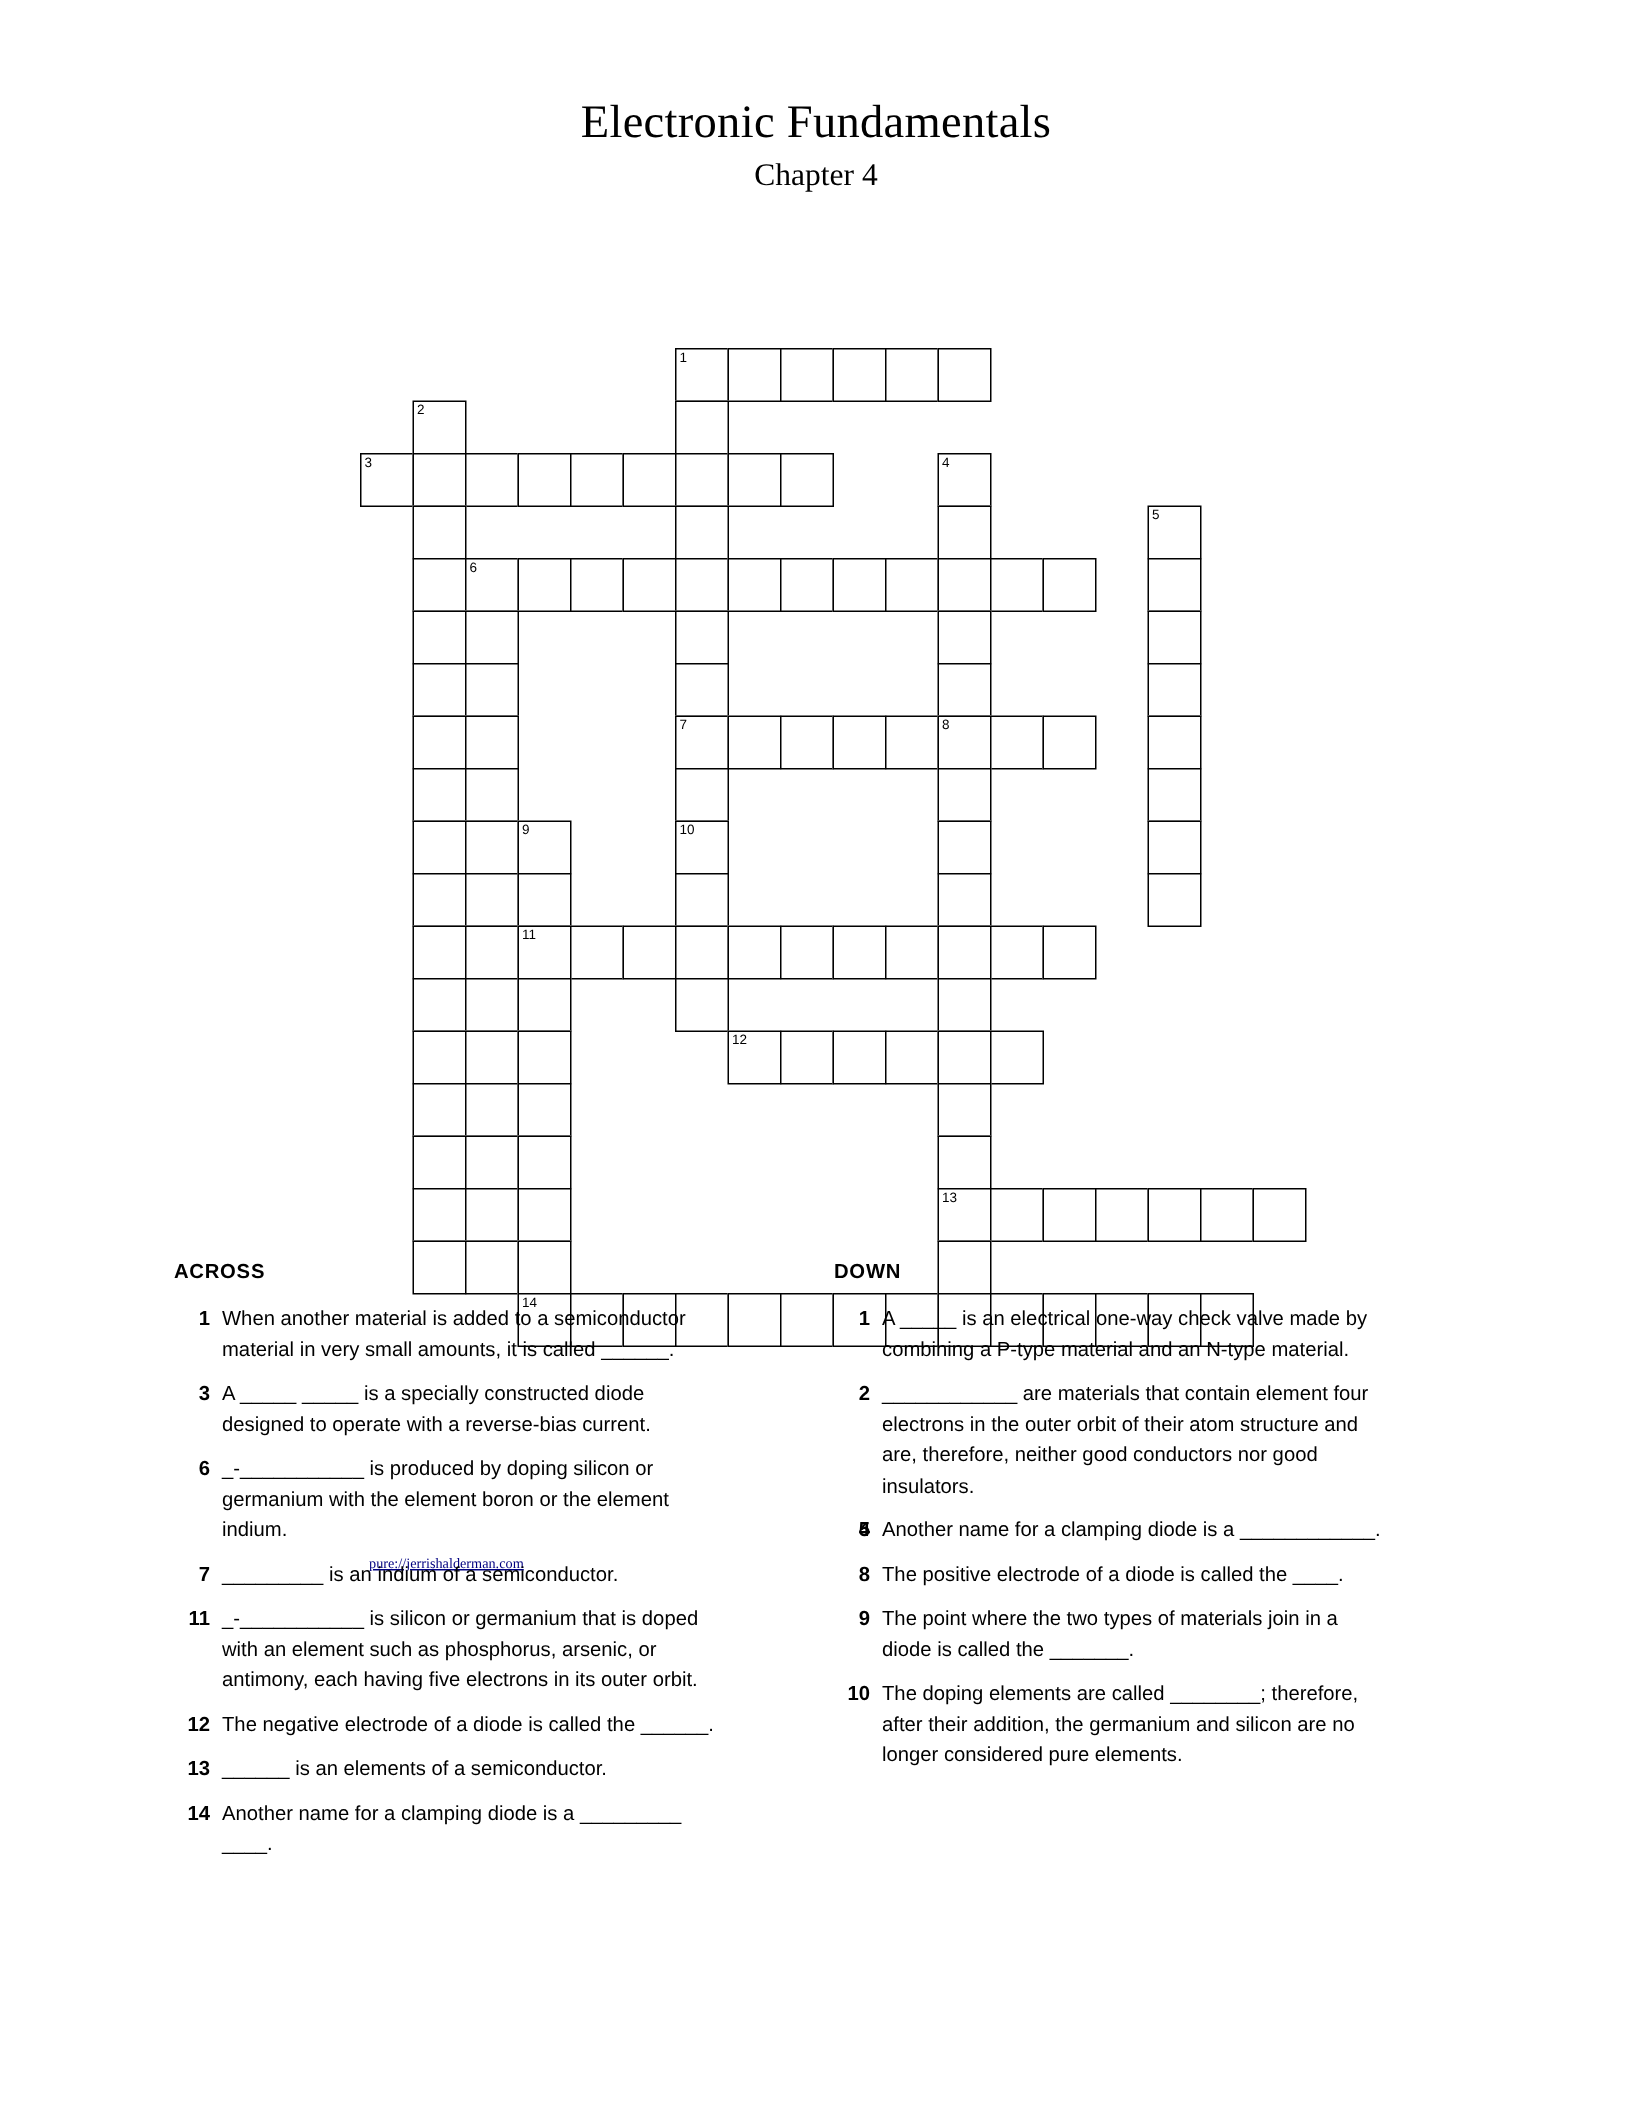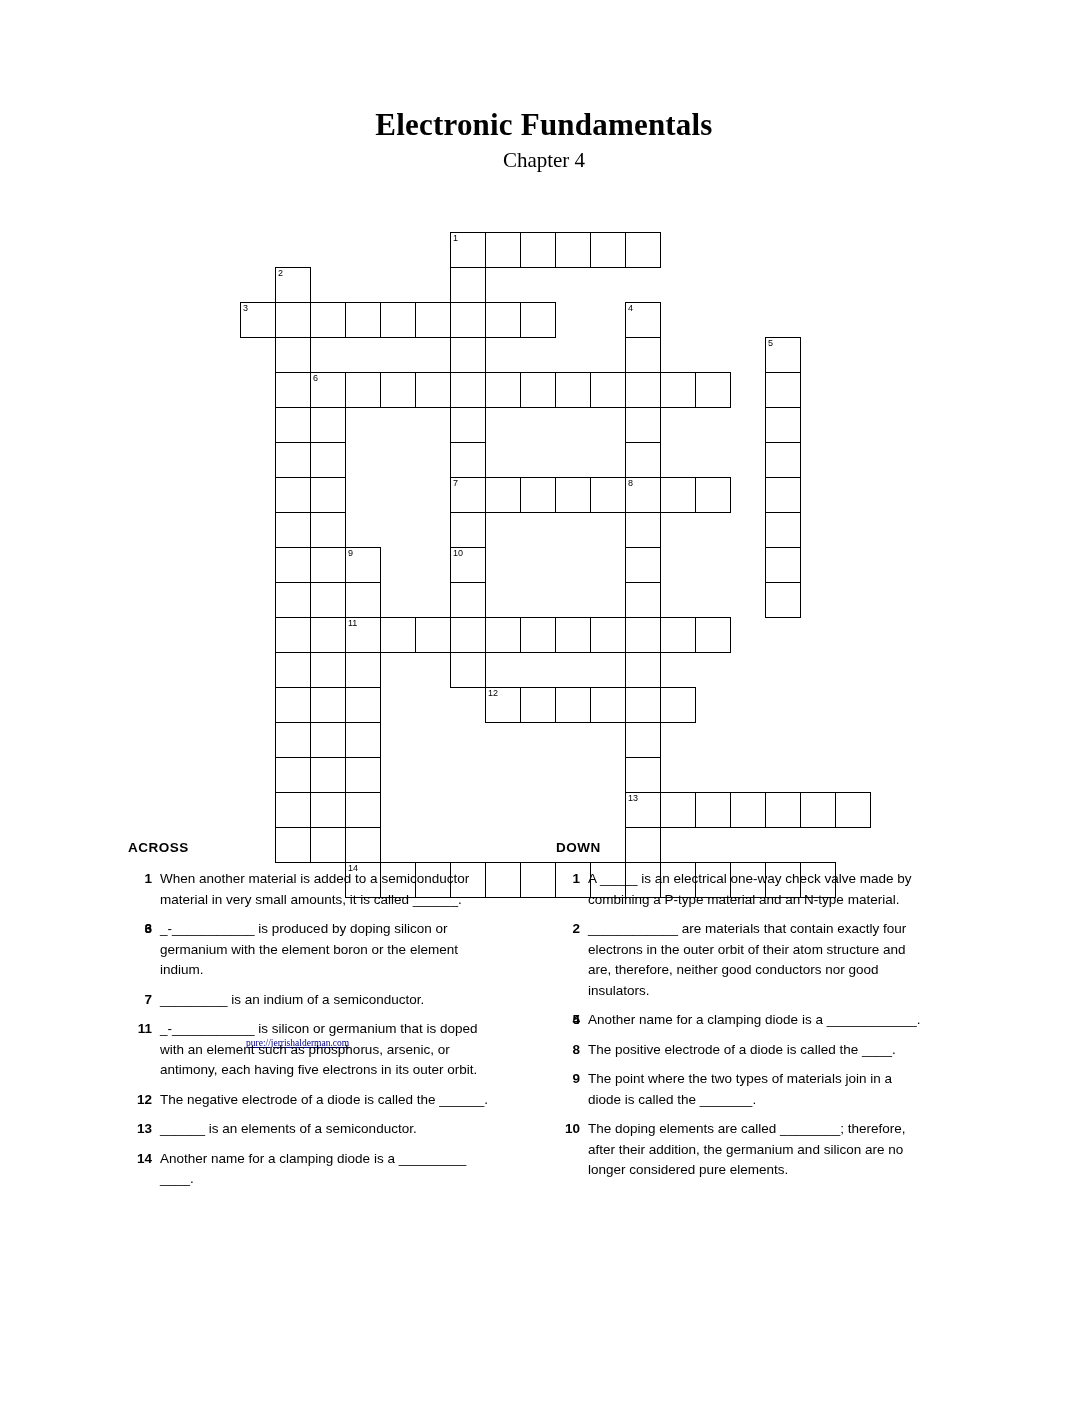--- a/index.html
+++ b/index.html
@@ -16,25 +16,25 @@
     overflow: hidden;
   }
   .page {
     position: relative;
     width: 1088px;
     height: 1408px;
   }
   .title {
     text-align: center;
     font-family: "Liberation Serif", serif;
-    font-weight: bold;
+    font-weight: normal;
     font-size: 31px;
     letter-spacing: 0.2px;
     margin: 0;
-    padding-top: 109px;
+    padding-top: 65px;
     line-height: 1.05;
   }
   .subtitle {
     text-align: center;
     font-family: "Liberation Serif", serif;
     font-size: 21px;
     margin: 0;
     padding-top: 6px;
   }
   
@@ -81,21 +81,21 @@
     top: 840px;
     left: 0;
     width: 1088px;
     font-size: 13.5px;
   }
   .col {
     position: absolute;
     top: 0;
     width: 370px;
   }
-  .col.across { left: 128px; }
+  .col.across { left: 116px; }
   .col.down { left: 556px; }
   .col h3 {
     font-size: 13.5px;
     font-weight: bold;
     margin: 0 0 14px 0;
     letter-spacing: 0.5px;
   }
   .clue {
     position: relative;
     padding-left: 32px;
@@ -288,34 +288,34 @@
         <div class="cell" style="left: 560px; top: 630px;"></div>
       </div>
     <a class="url" href="#">pure://jerrishalderman.com</a>
   </div>
 
   <div class="clues">
     <div class="col across">
       <h3>ACROSS</h3>
       <div id="across-list">
           <div class="clue"><span class="n">1</span><span>When another material is added to a semiconductor material in very small amounts, it is called ______.</span></div>
-          <div class="clue"><span class="n">3</span></div>
+          <div class="clue"><span class="n">3</span><span>A _____ _____ is a specially constructed diode designed to operate with a reverse-bias current.</span></div>
           <div class="clue"><span class="n">6</span><span>_-___________ is produced by doping silicon or germanium with the element boron or the element indium.</span></div>
           <div class="clue"><span class="n">7</span><span>_________ is an indium of a semiconductor.</span></div>
           <div class="clue"><span class="n">11</span><span>_-___________ is silicon or germanium that is doped with an element such as phosphorus, arsenic, or antimony, each having five electrons in its outer orbit.</span></div>
           <div class="clue"><span class="n">12</span><span>The negative electrode of a diode is called the ______.</span></div>
           <div class="clue"><span class="n">13</span><span>______ is an elements of a semiconductor.</span></div>
           <div class="clue"><span class="n">14</span><span>Another name for a clamping diode is a _________ ____.</span></div>
         </div>
     </div>
     <div class="col down">
       <h3>DOWN</h3>
       <div id="down-list">
           <div class="clue"><span class="n">1</span><span>A _____ is an electrical one-way check valve made by combining a P-type material and an N-type material.</span></div>
-          <div class="clue"><span class="n">2</span><span>____________ are materials that contain exactly four electrons in the outer orbit of their atom structure and are, therefore, neither good conductors nor good insulators.</span></div>
+          <div class="clue"><span class="n">2</span><span>____________ are materials that contain element four electrons in the outer orbit of their atom structure and are, therefore, neither good conductors nor good insulators.</span></div>
           <div class="clue"><span class="n">4</span></div>
           <div class="clue"><span class="n">5</span><span>Another name for a clamping diode is a ____________.</span></div>
           <div class="clue"><span class="n">8</span><span>The positive electrode of a diode is called the ____.</span></div>
           <div class="clue"><span class="n">9</span><span>The point where the two types of materials join in a diode is called the _______.</span></div>
           <div class="clue"><span class="n">10</span><span>The doping elements are called ________; therefore, after their addition, the germanium and silicon are no longer considered pure elements.</span></div>
         </div>
     </div>
   </div>
 
 </div>

